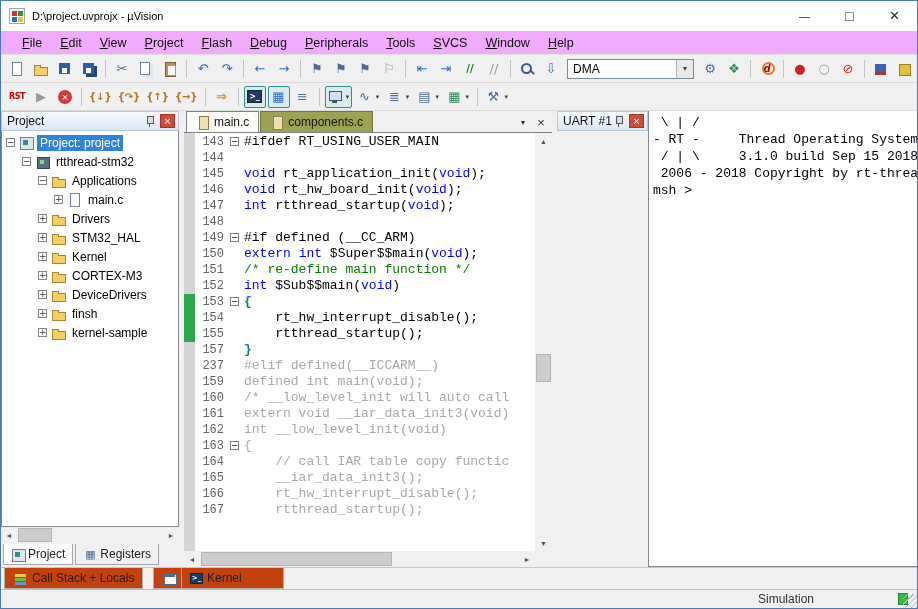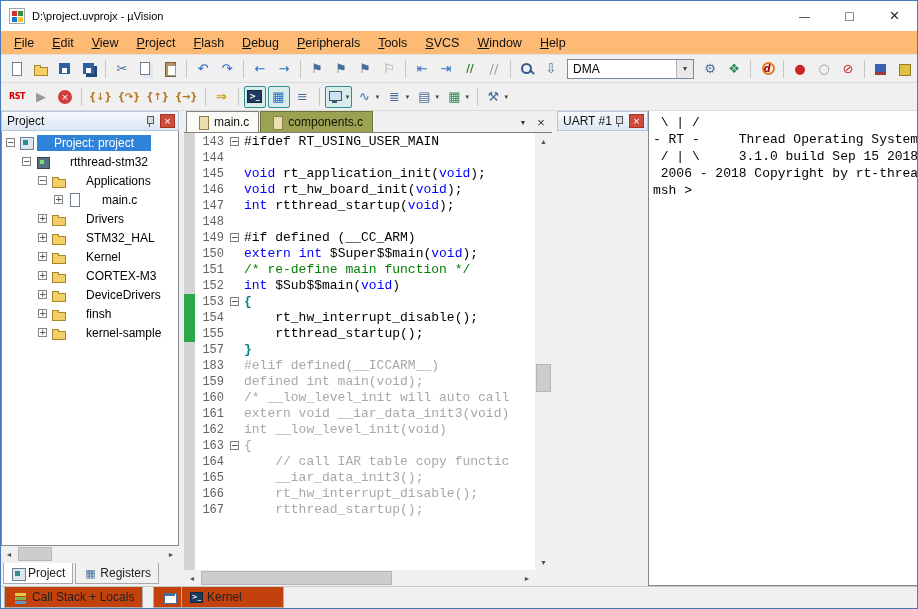--- a/index.html
+++ b/index.html
@@ -15,21 +15,21 @@
   .app-icon::before { content:""; position:absolute; left:2px; top:2px; width:5px; height:5px; background:#d32f2f;
                       box-shadow:6px 0 0 #388e3c, 0 6px 0 #1976d2, 6px 6px 0 #fbc02d; }
   .title { font-size:11px; color:#000; margin-left:7px; white-space:nowrap; }
   .win-controls { margin-left:auto; display:flex; height:100%; }
   .ctl { width:45px; height:100%; display:flex; align-items:center; justify-content:center; color:#222; }
   .ctl-min::before { content:"—"; font-size:11px; }
   .ctl-max::before { content:"□"; font-size:14px; }
   .ctl-close::before { content:"×"; font-size:17px; }
 
   
-  .menubar { height:24px; flex:none; background:#fdba74; display:flex; align-items:center; padding-left:4px;
+  .menubar { height:24px; flex:none; background:#f0abfc; display:flex; align-items:center; padding-left:12px;
              border-bottom:1px solid #e2e2e2; }
   .menu-item { padding:2px 9px; font-size:12.5px; color:#111; }
   .menu-item::first-letter { text-decoration:underline; }
 
   
   .toolbar { height:28px; flex:none; background:#f0f0f0; display:flex; align-items:center; padding-left:4px;
              border-bottom:1px solid #dcdcdc; }
   .tbtn { height:22px; min-width:22px; display:flex; align-items:center; justify-content:center;
           border:1px solid transparent; border-radius:2px; margin:0 1px; padding:0 1px; }
   .tbtn.active { background:#d9ecec; border-color:#2f8f8f; }
@@ -96,21 +96,21 @@
               display:flex; align-items:center; justify-content:center; }
   .ph-close::before { content:"×"; font-size:11px; line-height:1; }
 
   
   .project-panel { width:178px; flex:none; display:flex; flex-direction:column; }
   .tree { flex:1; background:#fff; border:1px solid #828790; border-top:none; overflow:hidden; padding-top:2px; }
   .tree-row { height:19px; display:flex; align-items:center; white-space:nowrap; }
   .expander { width:9px; height:9px; border:1px solid #848484; background:#fff; font:9px/7px "DejaVu Sans",sans-serif;
               text-align:center; color:#333; flex:none; margin-right:4px; }
   .tree-row .mi { width:15px; height:15px; margin-right:3px; }
-  .tree-label { font-size:12px; color:#000; padding:1px 17px; }
+  .tree-label { font-size:12px; color:#000; padding:1px 3px; }
   .tree-label.selected { background:#2f83d8; color:#fff; }
 
   .ptab-strip { height:24px; flex:none; background:#f0f0f0; display:flex; align-items:flex-start; padding:1px 0 0 2px; }
   .ptab { height:21px; display:flex; align-items:center; gap:3px; padding:0 7px; font-size:12px;
           border:1px solid #a8a8a8; border-top:none; background:#f0f0f0; margin-right:2px; color:#222; }
   .ptab.active { background:#fff; }
   .ptab .mi { width:14px; height:14px; font-size:11px; }
 
   
   .editor-panel { width:368px; flex:none; display:flex; flex-direction:column; }
@@ -490,21 +490,21 @@
             <div class="code-line"><span class="ln-margin"></span><span class="ln-num">147</span><span class="ln-fold"></span><span class="code-text"><span class="t-k">int</span><span class="t-n"> rtthread_startup(</span><span class="t-k">void</span><span class="t-n">);</span></span></div>
             <div class="code-line"><span class="ln-margin"></span><span class="ln-num">148</span><span class="ln-fold"></span><span class="code-text"></span></div>
             <div class="code-line"><span class="ln-margin"></span><span class="ln-num">149</span><span class="ln-fold"><span class="fold-box">−</span></span><span class="code-text"><span class="t-n">#if defined (__CC_ARM)</span></span></div>
             <div class="code-line"><span class="ln-margin"></span><span class="ln-num">150</span><span class="ln-fold"></span><span class="code-text"><span class="t-k">extern</span><span class="t-n"> </span><span class="t-k">int</span><span class="t-n"> $Super$$main(</span><span class="t-k">void</span><span class="t-n">);</span></span></div>
             <div class="code-line"><span class="ln-margin"></span><span class="ln-num">151</span><span class="ln-fold"></span><span class="code-text"><span class="t-cm">/* re-define main function */</span></span></div>
             <div class="code-line"><span class="ln-margin"></span><span class="ln-num">152</span><span class="ln-fold"></span><span class="code-text"><span class="t-k">int</span><span class="t-n"> $Sub$$main(</span><span class="t-k">void</span><span class="t-n">)</span></span></div>
             <div class="code-line"><span class="ln-margin marked"></span><span class="ln-num">153</span><span class="ln-fold"><span class="fold-box">−</span></span><span class="code-text"><span class="t-br">{</span></span></div>
             <div class="code-line"><span class="ln-margin marked"></span><span class="ln-num">154</span><span class="ln-fold"></span><span class="code-text"><span class="t-n">    rt_hw_interrupt_disable();</span></span></div>
             <div class="code-line"><span class="ln-margin marked"></span><span class="ln-num">155</span><span class="ln-fold"></span><span class="code-text"><span class="t-n">    rtthread_startup();</span></span></div>
             <div class="code-line"><span class="ln-margin"></span><span class="ln-num">157</span><span class="ln-fold"></span><span class="code-text"><span class="t-br">}</span></span></div>
-            <div class="code-line"><span class="ln-margin"></span><span class="ln-num">183</span><span class="ln-fold"></span><span class="code-text"><span class="t-g">#elif defined(__ICCARM__)</span></span></div>
+            <div class="code-line"><span class="ln-margin"></span><span class="ln-num">237</span><span class="ln-fold"></span><span class="code-text"><span class="t-g">#elif defined(__ICCARM__)</span></span></div>
             <div class="code-line"><span class="ln-margin"></span><span class="ln-num">159</span><span class="ln-fold"></span><span class="code-text"><span class="t-g">defined int main(void);</span></span></div>
             <div class="code-line"><span class="ln-margin"></span><span class="ln-num">160</span><span class="ln-fold"></span><span class="code-text"><span class="t-g">/* __low_level_init will auto call</span></span></div>
             <div class="code-line"><span class="ln-margin"></span><span class="ln-num">161</span><span class="ln-fold"></span><span class="code-text"><span class="t-g">extern void __iar_data_init3(void)</span></span></div>
             <div class="code-line"><span class="ln-margin"></span><span class="ln-num">162</span><span class="ln-fold"></span><span class="code-text"><span class="t-g">int __low_level_init(void)</span></span></div>
             <div class="code-line"><span class="ln-margin"></span><span class="ln-num">163</span><span class="ln-fold"><span class="fold-box">−</span></span><span class="code-text"><span class="t-g">{</span></span></div>
             <div class="code-line"><span class="ln-margin"></span><span class="ln-num">164</span><span class="ln-fold"></span><span class="code-text"><span class="t-g">    // call IAR table copy functic</span></span></div>
             <div class="code-line"><span class="ln-margin"></span><span class="ln-num">165</span><span class="ln-fold"></span><span class="code-text"><span class="t-g">    __iar_data_init3();</span></span></div>
             <div class="code-line"><span class="ln-margin"></span><span class="ln-num">166</span><span class="ln-fold"></span><span class="code-text"><span class="t-g">    rt_hw_interrupt_disable();</span></span></div>
             <div class="code-line"><span class="ln-margin"></span><span class="ln-num">167</span><span class="ln-fold"></span><span class="code-text"><span class="t-g">    rtthread_startup();</span></span></div>
           </div>
@@ -561,14 +561,19 @@
     </div>
     <div class="dock-tab" style="left:152px;">
       <span class="mi mi-window"></span>
     </div>
     <div class="dock-tab" style="left:180px;width:103px;">
       <span class="mi mi-term">&gt;_</span>
       <span>Kernel</span>
     </div>
   </div>
 
+  <div class="statusbar">
+    <span class="sim-label">Simulation</span>
+    <span class="status-led"></span>
+    <span class="grip"></span>
+  </div>
 
 </div>
 
 </body></html>

